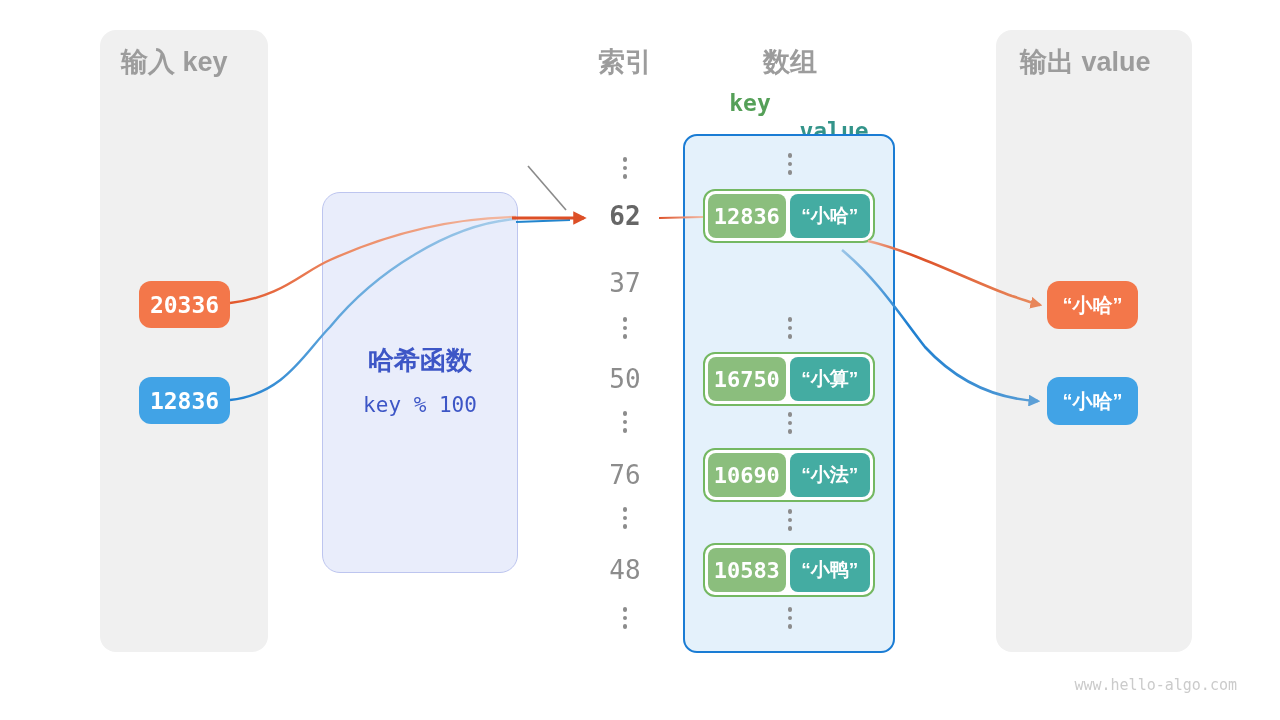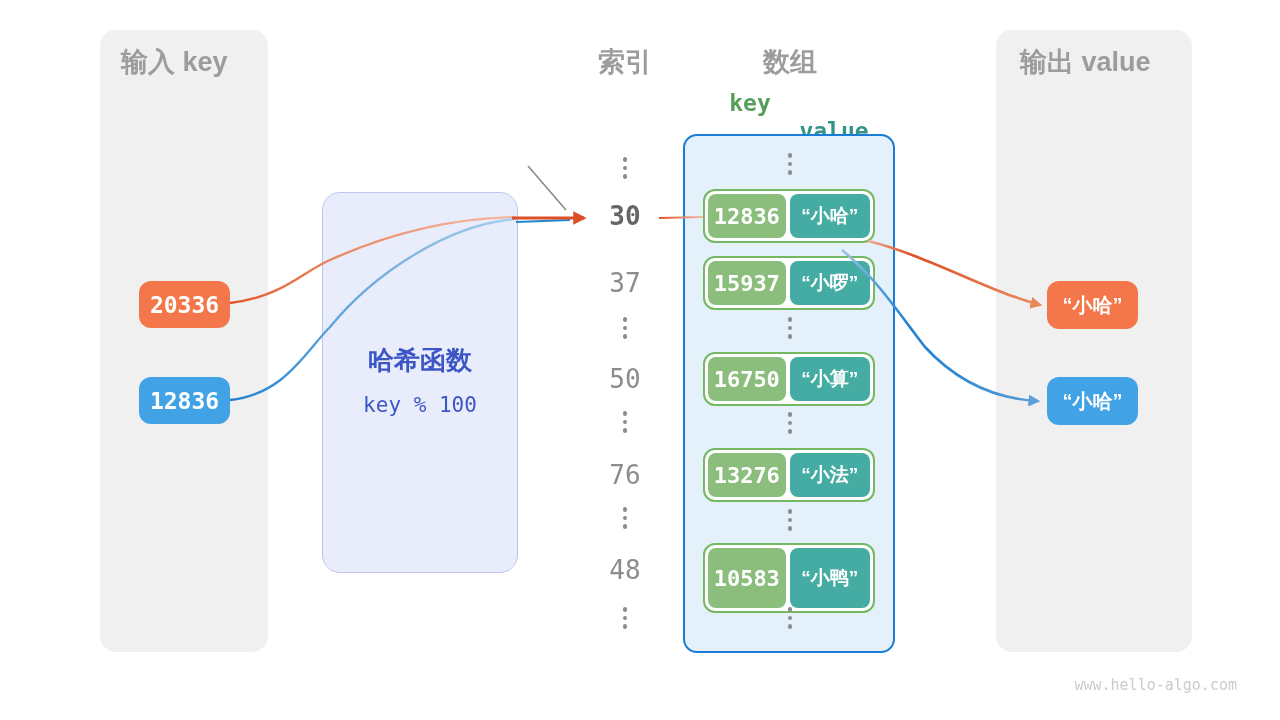--- a/index.html
+++ b/index.html
@@ -69,21 +69,21 @@
   <div class="abs hash-box" style="left:322px;top:192px;width:196px;height:381px;"></div>
   <div class="abs hash-title" style="left:330px;top:343px;width:180px;">哈希函数</div>
   <div class="abs hash-formula" style="left:330px;top:393px;width:180px;">key % 100</div>
 
 
   <div class="abs col-header" style="left:575px;top:44px;width:100px;">索引</div>
   <div class="abs col-header" style="left:740px;top:44px;width:100px;">数组</div>
   <div class="abs kv-header kv-key" style="left:710px;top:90px;width:80px;">key</div>
   <div class="abs kv-header kv-value" style="left:793px;top:90px;width:82px;">value</div>
 
-  <div class="abs idx hl" style="left:585px;top:199px;">30</div>
+  <div class="abs idx hl" style="left:585px;top:199px;">62</div>
   <div class="abs idx" style="left:585px;top:266px;">37</div>
   <div class="abs idx" style="left:585px;top:362px;">50</div>
   <div class="abs idx" style="left:585px;top:458px;">76</div>
   <div class="abs idx" style="left:585px;top:553px;">48</div>
 
   <div class="dots" style="left:619px;top:157px;">
       <i></i>
       <i></i>
       <i></i>
     </div>
@@ -107,33 +107,29 @@
       <i></i>
       <i></i>
     </div>
 
   <div class="abs array-box" style="left:683px;top:134px;width:212px;height:519px;"></div>
 
   <div class="abs pair" style="left:703px;top:189px;width:172px;height:54px;">
     <div class="k">12836</div>
     <div class="v">“小哈”</div>
   </div>
-  <div class="abs pair" style="left:703px;top:256px;width:172px;height:54px;">
-    <div class="k">15937</div>
-    <div class="v">“小啰”</div>
-  </div>
   <div class="abs pair" style="left:703px;top:352px;width:172px;height:54px;">
     <div class="k">16750</div>
     <div class="v">“小算”</div>
   </div>
   <div class="abs pair" style="left:703px;top:448px;width:172px;height:54px;">
-    <div class="k">13276</div>
+    <div class="k">10690</div>
     <div class="v">“小法”</div>
   </div>
-  <div class="abs pair" style="left:703px;top:543px;width:172px;height:70px;">
+  <div class="abs pair" style="left:703px;top:543px;width:172px;height:54px;">
     <div class="k">10583</div>
     <div class="v">“小鸭”</div>
   </div>
 
   <div class="dots" style="left:784px;top:153px;">
       <i></i>
       <i></i>
       <i></i>
     </div>
   <div class="dots" style="left:784px;top:317px;">

